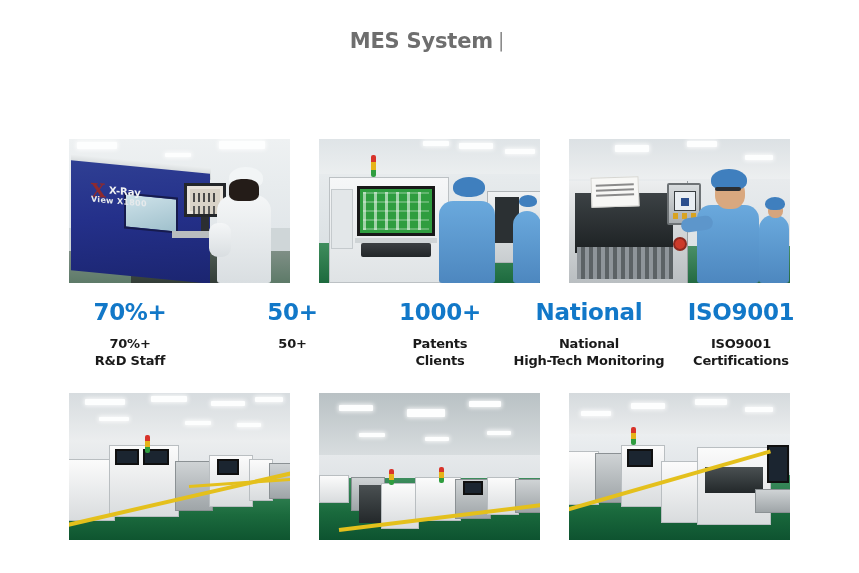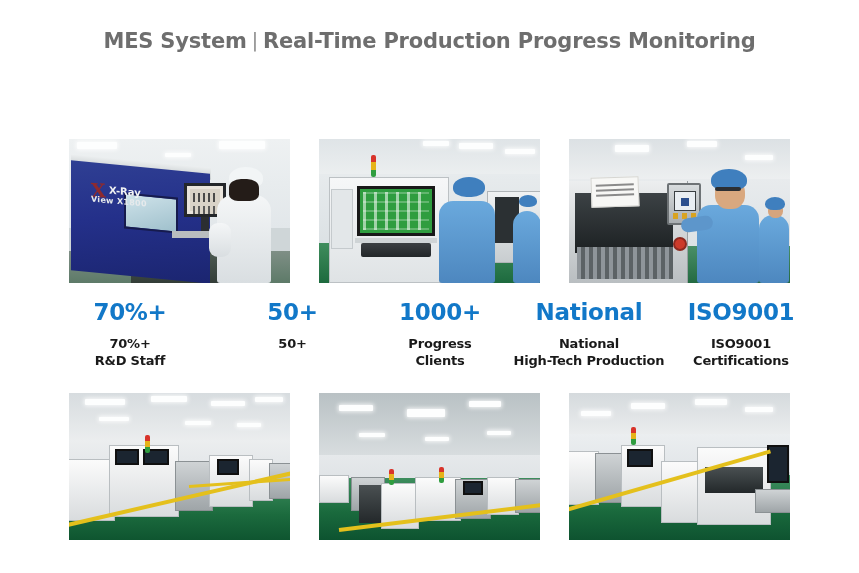--- a/index.html
+++ b/index.html
@@ -383,21 +383,20 @@
 </style>
 </head>
 <body>
 
 <div class="page">
 
   <div class="header">
     <div class="subtitle-row">
       <span class="subtitle-part">MES System</span>
       <span class="subtitle-sep">|</span>
-      <span class="subtitle-part">Real-Time Production Progress Monitoring</span>
     </div>
   </div>
 
   <div class="photo-row top">
 
     <div class="photo">
       <div class="photo-inner">
         <div class="ceiling p1-ceil"></div>
         <div class="wall p1-wall"></div>
         <div class="lamp" style="left:8px;top:3px;width:40px;height:7px;"></div>
@@ -495,30 +494,30 @@
     <div class="stat stat-1">
       <div class="stat-value">50+</div>
       <div class="stat-label">
         <div>50+</div>
       </div>
     </div>
 
     <div class="stat stat-2">
       <div class="stat-value">1000+</div>
       <div class="stat-label">
-        <div>Progress</div>
+        <div>Patents</div>
         <div>Clients</div>
       </div>
     </div>
 
     <div class="stat stat-3">
       <div class="stat-value">National</div>
       <div class="stat-label">
         <div>National</div>
-        <div>High-Tech Production</div>
+        <div>High-Tech Monitoring</div>
       </div>
     </div>
 
     <div class="stat stat-4">
       <div class="stat-value">ISO9001</div>
       <div class="stat-label">
         <div>ISO9001</div>
         <div>Certifications</div>
       </div>
     </div>

